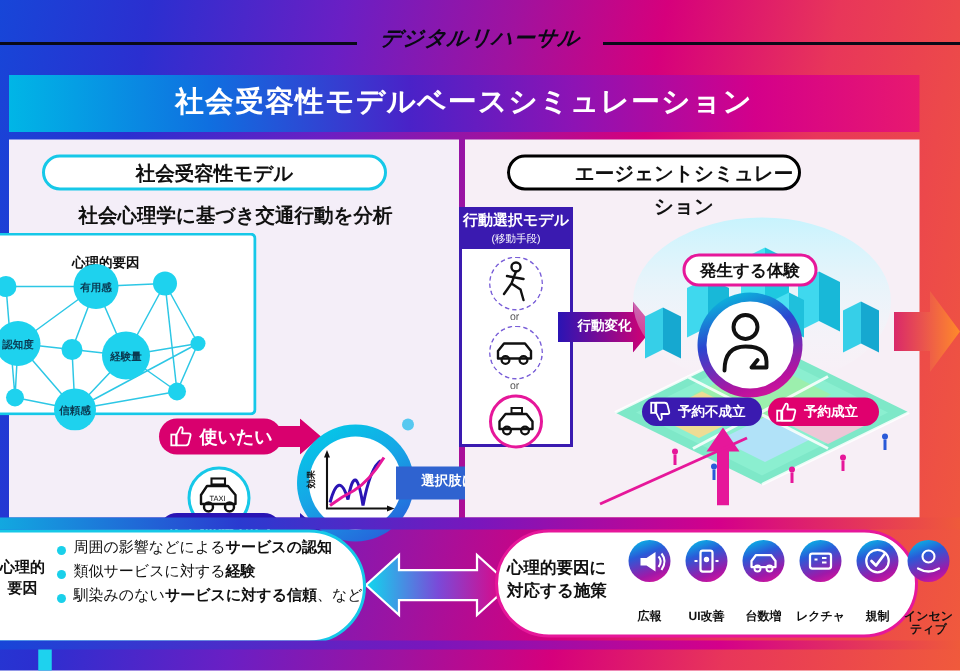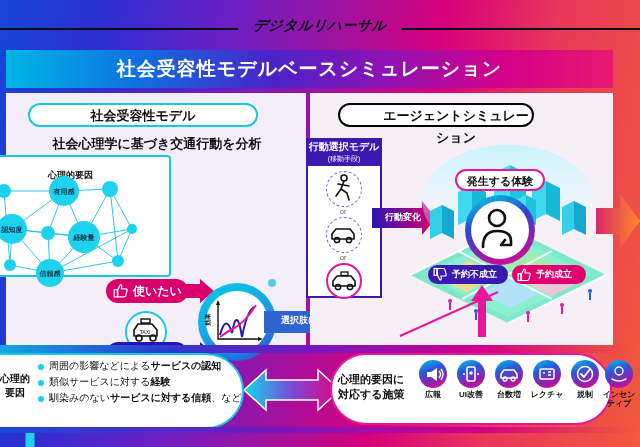--- a/index.html
+++ b/index.html
@@ -196,21 +196,21 @@
   #botRlab {
     position:absolute; left:338px; top:372px; width:72px;
     font-size:11px; font-weight:bold; color:#111; line-height:15px;
   }
   .msrItem { position:absolute; top:360px; width:38px; text-align:center; }
   .msrItem .ic {
     width:28px; height:28px; border-radius:50%; margin:0 auto;
     background:linear-gradient(160deg,#00c8e8 0%,#2a5ad8 35%,#a018a8 75%,#e6179a 100%);
     position:relative;
   }
-  .msrItem .lb { display:block; font-size:8px; font-weight:bold; color:#111; margin-top:2px; line-height:9px; }
+  .msrItem .lb { display:block; font-size:8px; font-weight:bold; color:#111; margin-top:18px; line-height:9px; }
 
   
   #botStrip {
     position:absolute; left:0; top:345px; width:640px; height:8px;
     background:linear-gradient(90deg,#12a8e0 0%,#2a3ad0 25%,#7a16bc 50%,#d4008a 75%,#ef5a3a 100%);
   }
   #botStrip2 {
     position:absolute; left:0; top:427px; width:640px; height:6px;
     background:linear-gradient(90deg,#1746d8 0%,#7a16bc 45%,#d4008a 75%,#ef5a3a 100%);
   }

